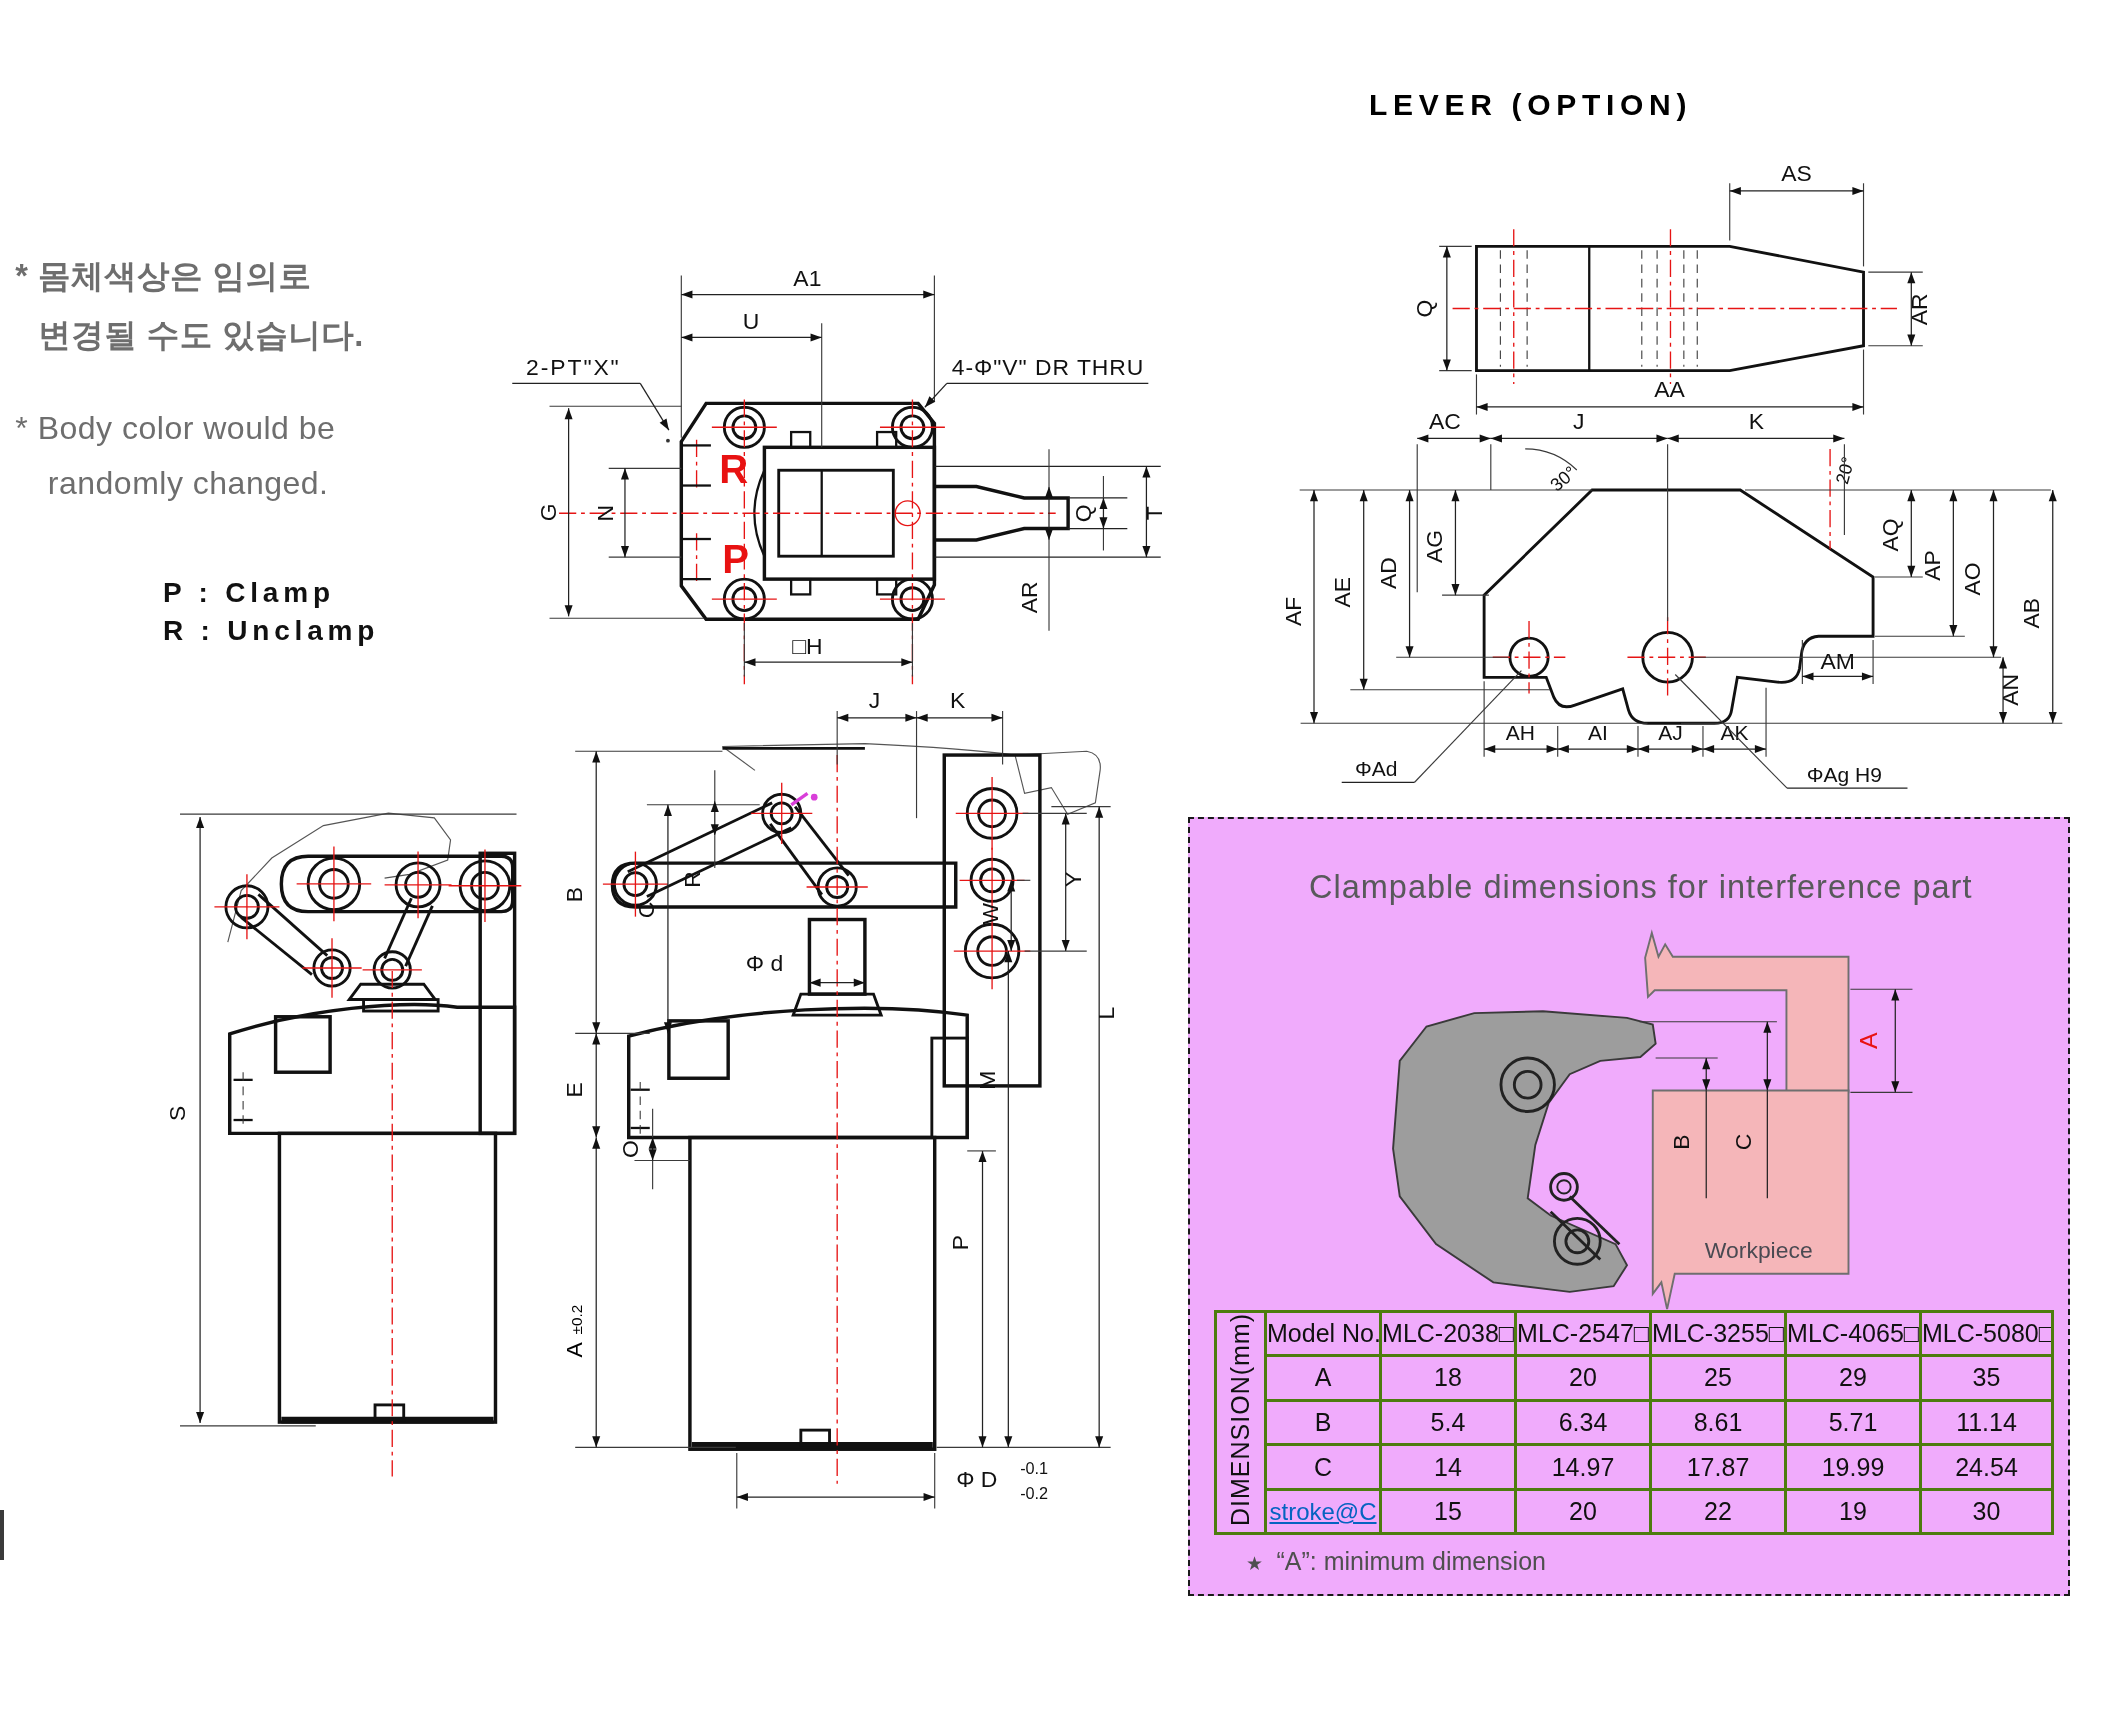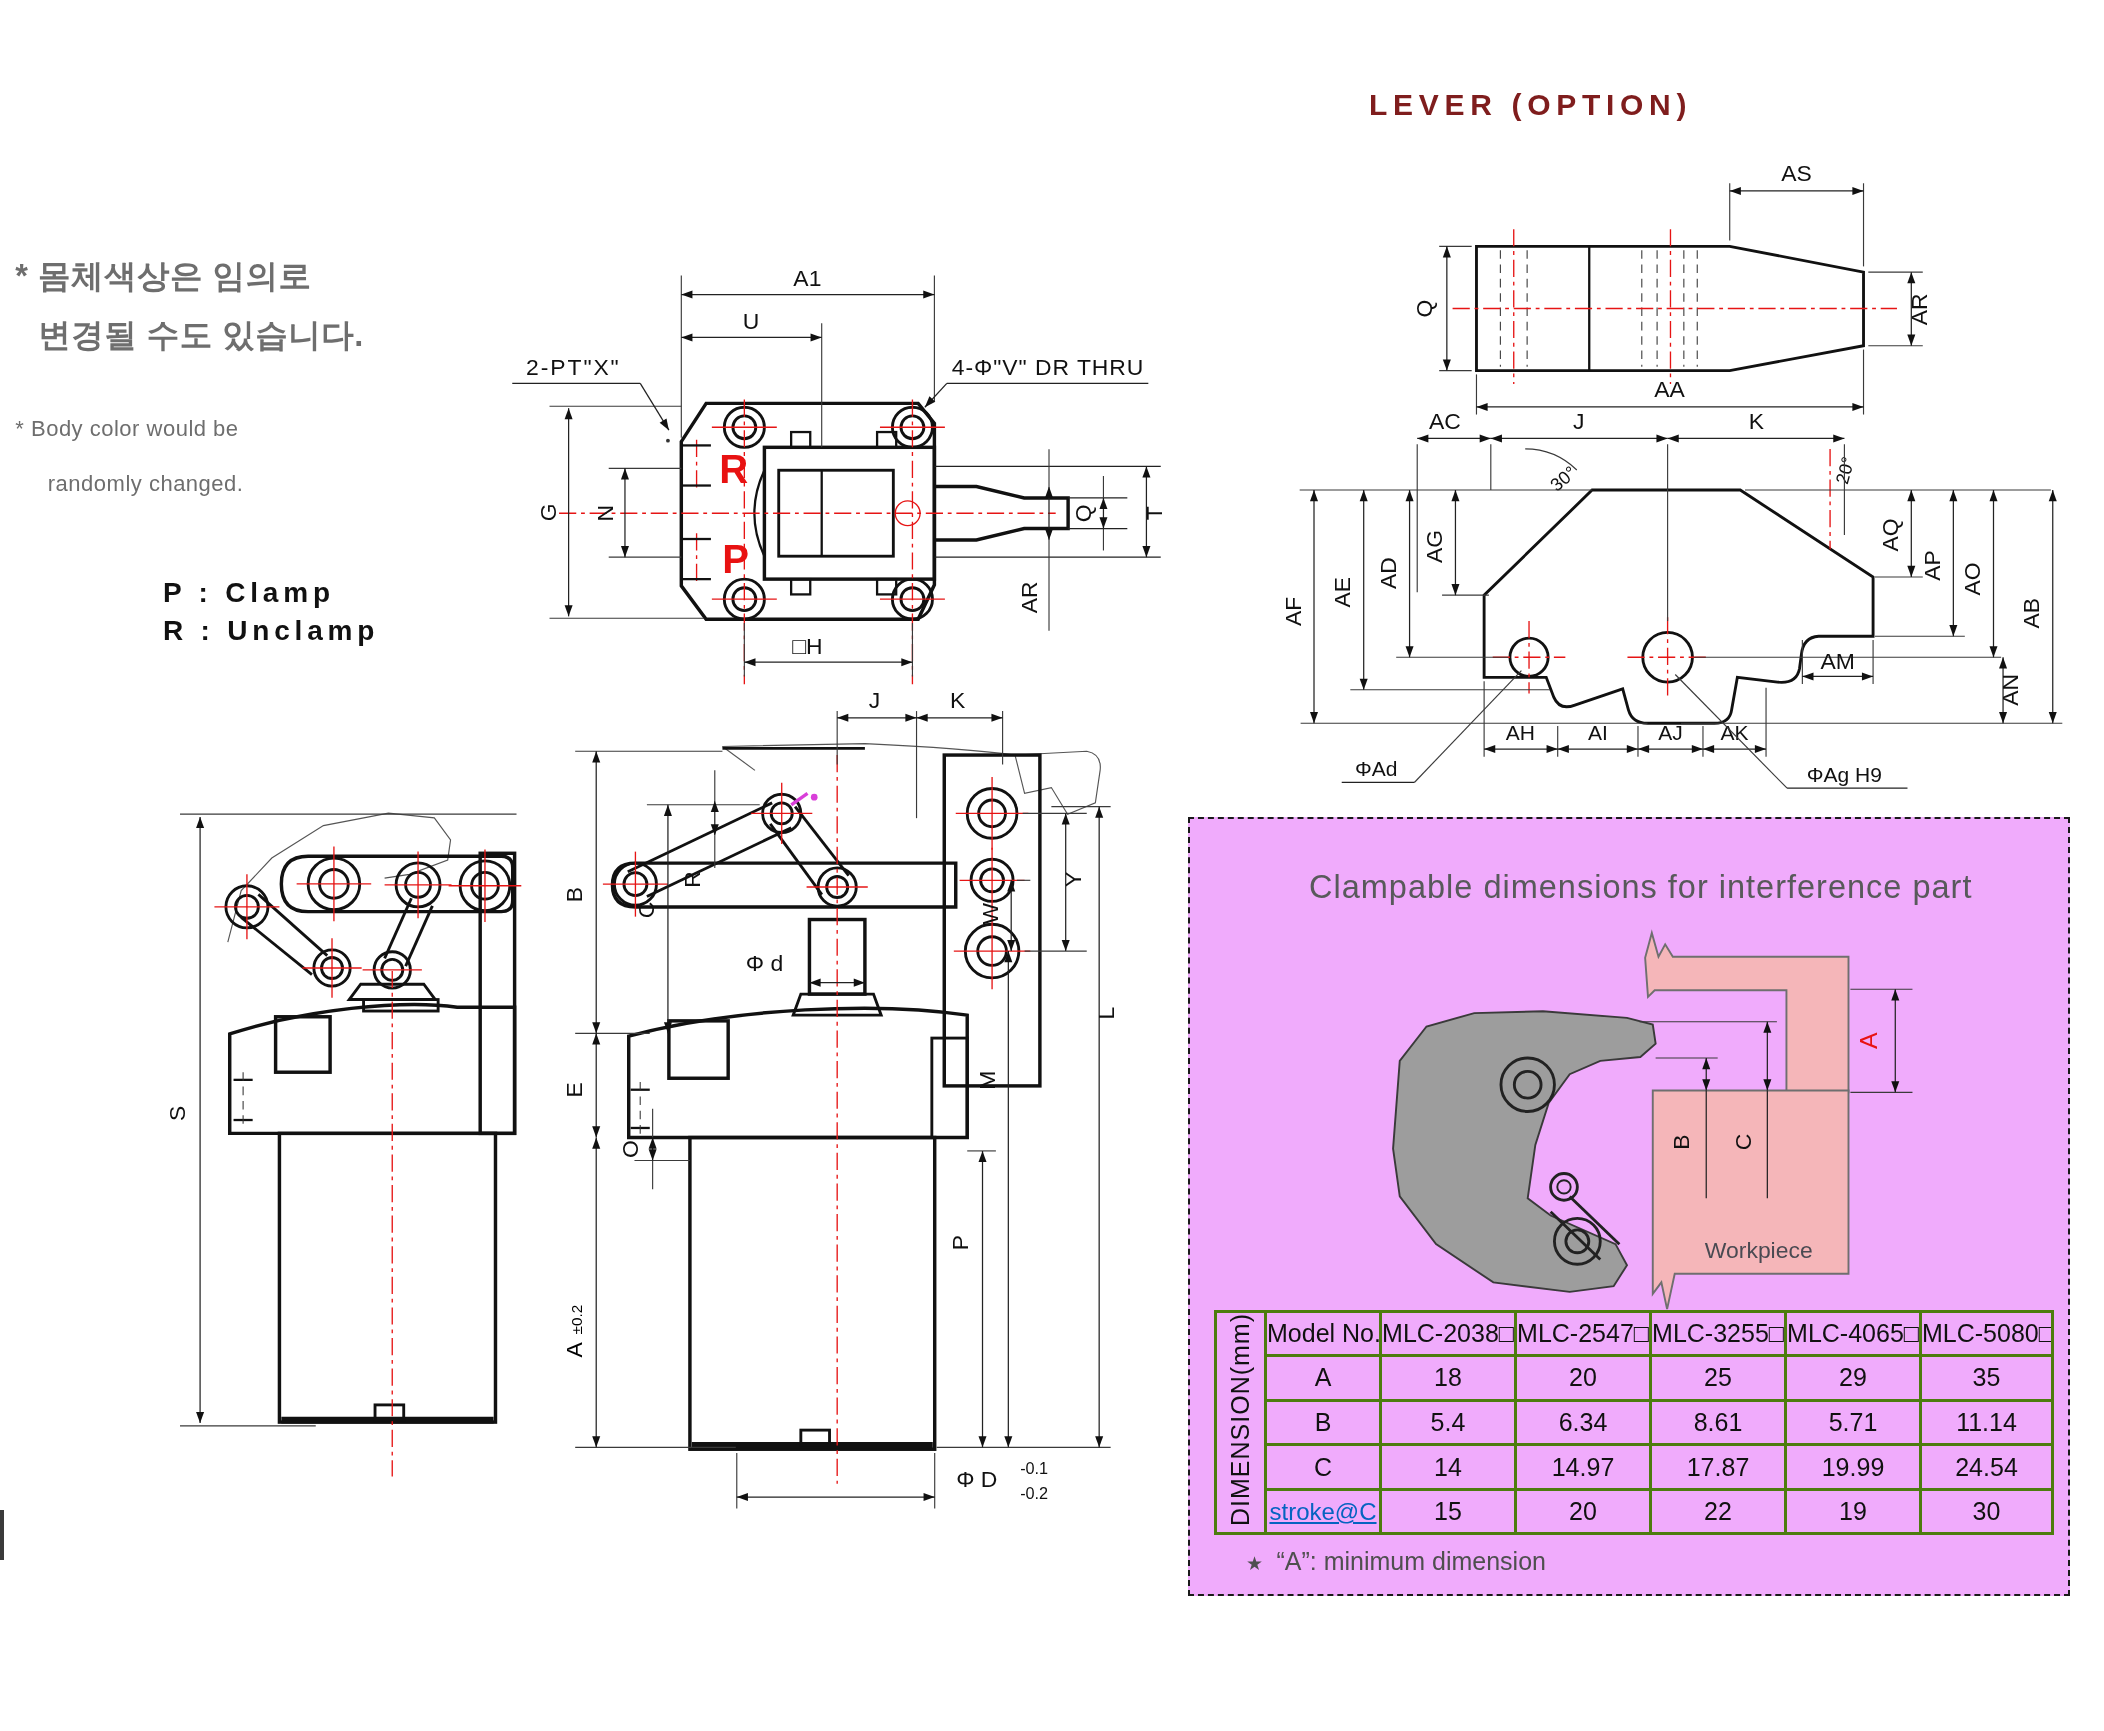--- a/index.html
+++ b/index.html
@@ -1,23 +1,23 @@
 <!DOCTYPE html>
 <html><head>
 <meta charset="utf-8">
 <style>
   html,body{margin:0;padding:0;background:#fff;}
   body{width:2105px;height:1731px;position:relative;overflow:hidden;
        font-family:"Liberation Sans",sans-serif;color:#111;}
   .abs{position:absolute;}
   .note{color:#6e6e6e;letter-spacing:0.5px;}
   .note-kr{font-size:32.5px;line-height:59px;font-weight:bold;}
-  .note-en{font-size:22px;line-height:55px;}
+  .note-en{font-size:32px;line-height:55px;}
   .legend{font-size:28px;font-weight:bold;letter-spacing:4.8px;line-height:38px;color:#111;}
-  .lever-title{font-size:30px;font-weight:bold;letter-spacing:5.7px;color:#7f1d1d;}
+  .lever-title{font-size:30px;font-weight:bold;letter-spacing:5.7px;color:#000000;}
   svg{position:absolute;overflow:visible;}
   svg text{font-family:"Liberation Sans",sans-serif;}
   .thick{stroke:#111;stroke-width:3.6;fill:none;}
   .t2{stroke:#111;stroke-width:2.4;fill:none;}
   .t3{stroke:#111;stroke-width:3;fill:none;}
   .thin{stroke:#3a3a3a;stroke-width:1.2;fill:none;}
   .ph{stroke:#555;stroke-width:1.2;fill:none;}
   .dl{stroke:#222;stroke-width:1.3;fill:none;}
   .dsh{stroke:#333;stroke-width:1.1;fill:none;stroke-dasharray:9 6;}
   .rc{stroke:#e61414;stroke-width:1.4;fill:none;}

